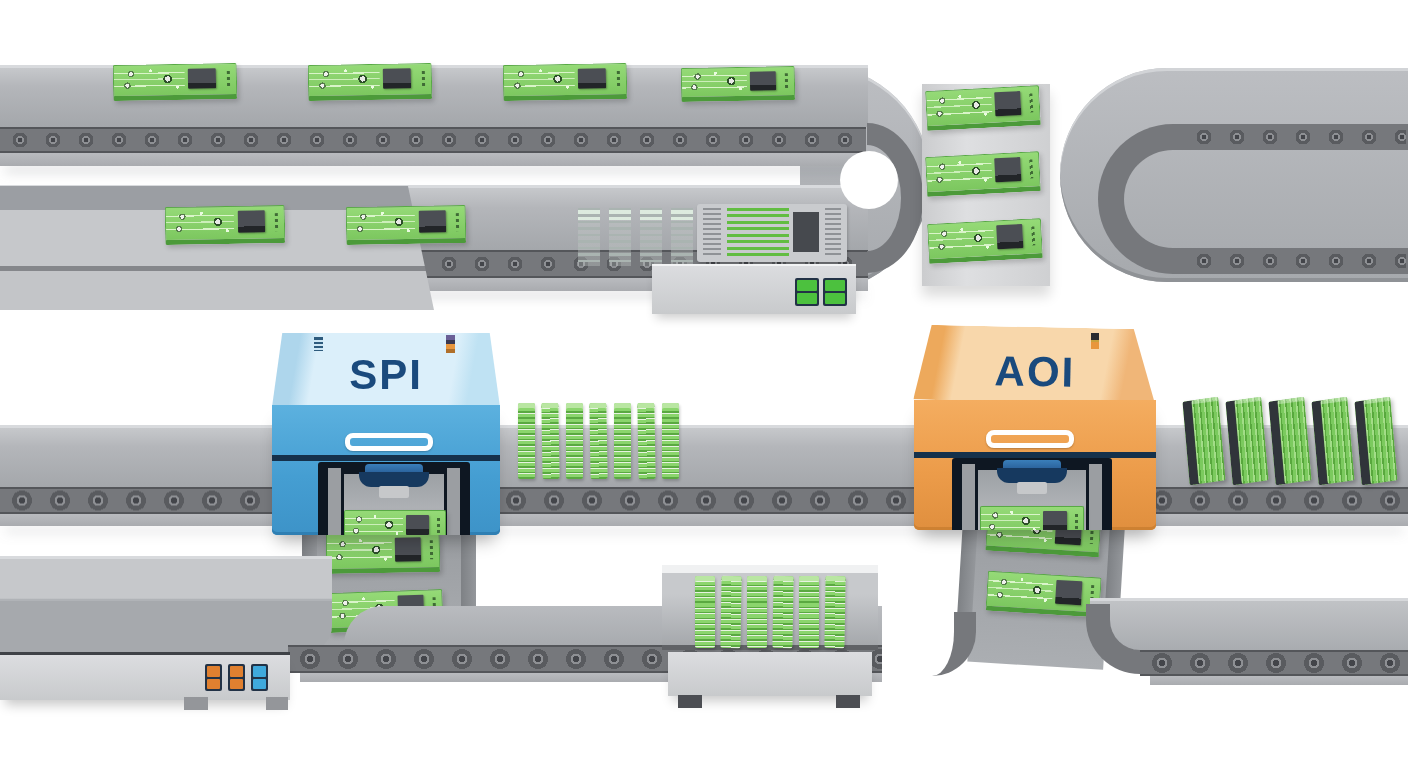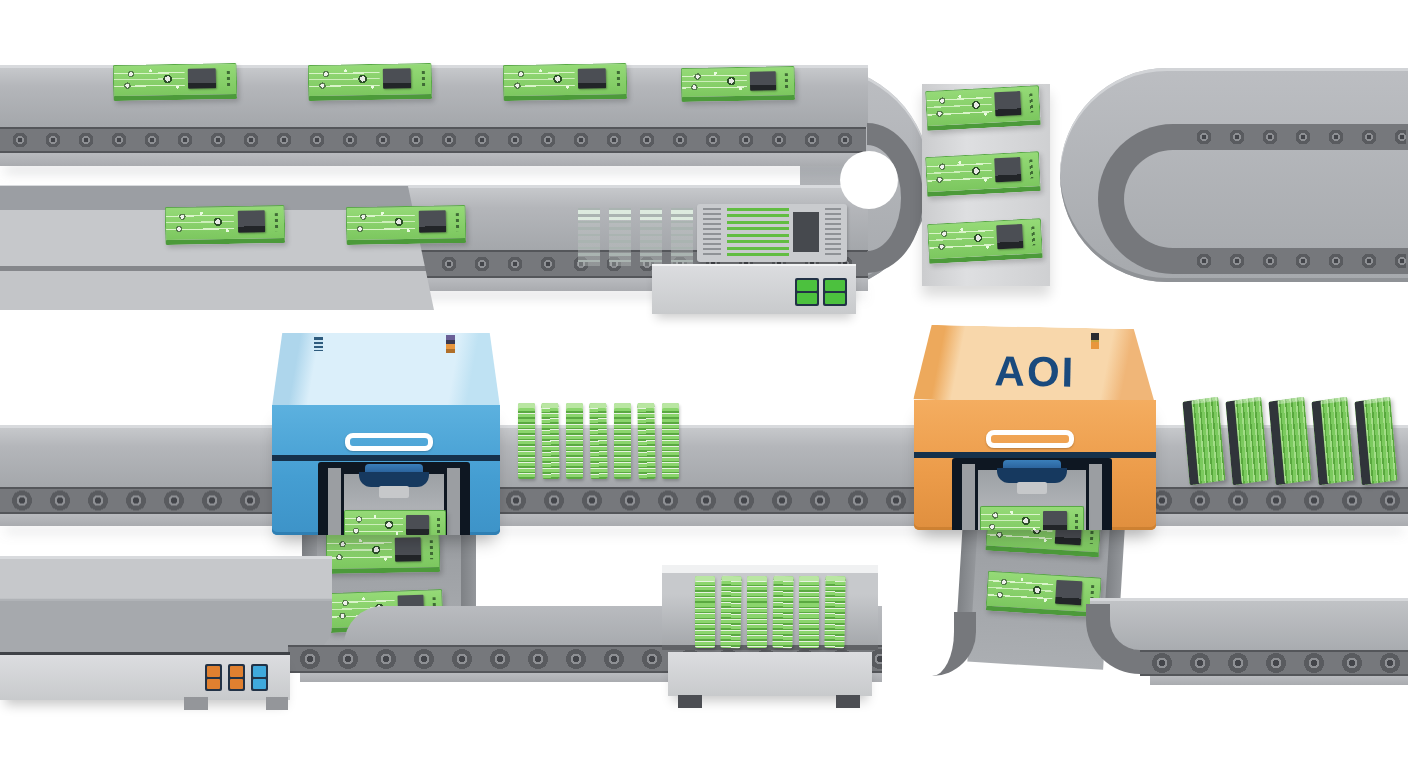--- a/index.html
+++ b/index.html
@@ -150,20 +150,21 @@
         <i style="background:#3fa9dc;"></i>
       </div>
   </div>
 
   <div style="left:1090px;top:598px;width:318px;height:52px;border-radius:0 0 0 46px;background:linear-gradient(180deg,#c2c4c7,#a9acb0);box-shadow:inset 0 3px 0 #d6d8db;"></div>
   <div style="left:1086px;top:604px;width:62px;height:70px;border-left:24px solid #76787c;border-bottom:24px solid #76787c;border-bottom-left-radius:54px;"></div>
   <div class="chain big" style="left:1140px;top:650px;width:268px;height:26px;"></div>
   <div class="lip" style="left:1150px;top:676px;width:258px;height:9px;"></div>
 
   <div style="left:272px;top:333px;width:228px;height:74px;clip-path:polygon(4.5% 0,95.5% 0,100% 100%,0 100%);background:linear-gradient(100deg,#aed6ec 0 12%,#dbeffa 20% 78%,#bfe2f3 86%);"></div>
+  <div class="mlabel" style="left:272px;top:354px;width:228px;">SPI</div>
   <div style="left:314px;top:337px;width:9px;height:14px;background:repeating-linear-gradient(180deg,#2e5b7d 0 2.5px,#cfe7f4 2.5px 4.5px);"></div>
   <div style="left:446px;top:335px;width:9px;height:18px;background:linear-gradient(180deg,#6a5f96 0 5px,#3a3850 5px 9px,#e8963c 9px 14px,#b06f2a 14px);"></div>
   <div style="left:272px;top:405px;width:228px;height:130px;border-radius:0 0 5px 5px;background:linear-gradient(180deg,#5cb1df 0,#459ed2 55%,#3d93c8);box-shadow:0 12px 16px -6px rgba(0,0,0,.28),inset 0 -3px 0 #2f7fb3;"></div>
   <div style="left:272px;top:455px;width:228px;height:6px;background:#15314b;"></div>
   <div class="handle" style="left:345px;top:433px;width:88px;height:18px;"></div>
   <div id="spi-opening" style="left:318px;top:462px;width:152px;height:73px;background:#0e1722;overflow:hidden;border-radius:3px 3px 0 0;">
     <div class="oprail" style="left:10px;"></div>
     <div class="oprail" style="right:10px;"></div>
     <div class="opramp"></div>
     <div style="left:50%;transform:translateX(-50%);top:2px;width:58px;height:9px;background:linear-gradient(180deg,#3a7fba,#2a619b);border-radius:4px 4px 0 0;"></div>

